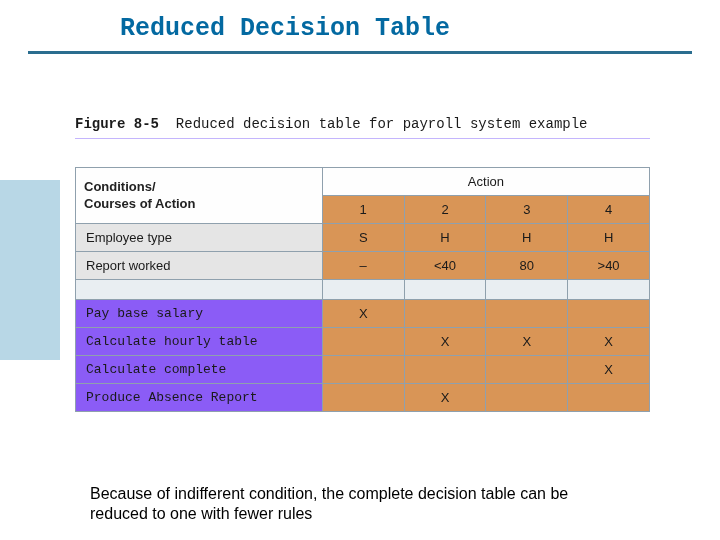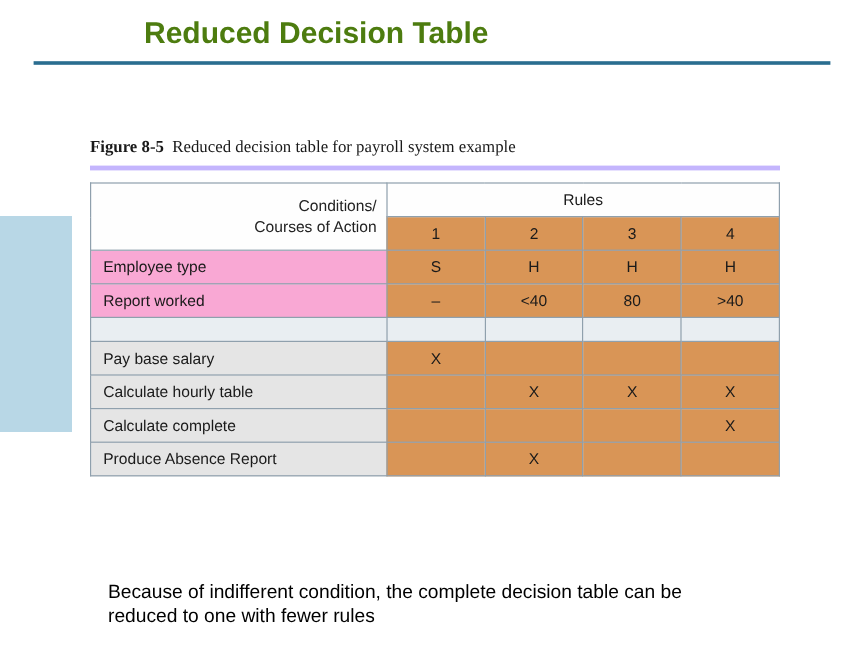--- a/index.html
+++ b/index.html
@@ -11,21 +11,22 @@
     font-family: Arial, Helvetica, sans-serif;
     position: relative;
     overflow: hidden;
   }
   .title-wrap {
     padding: 14px 0 4px 120px;
   }
   .title {
     font-size: 25px;
     font-weight: bold;
-    color: #4d7c0f;
+    color: #0369a1;
+    font-family: Liberation Mono, monospace;
   }
   .hr {
     height: 3px;
     background: #2a6d8f;
     margin: 4px 28px 0 28px;
   }
   .side-block {
     position: absolute;
     left: 0;
     top: 180px;
@@ -33,25 +34,25 @@
     height: 180px;
     background: #b8d7e6;
   }
   .figure {
     position: absolute;
     left: 75px;
     top: 116px;
     width: 575px;
   }
   .fig-caption {
-    font-family: Liberation Serif, serif;
+    font-family: Liberation Mono, monospace;
     font-size: 14px;
     color: #1a1a1a;
-    margin-bottom: 10px;
-    border-bottom: 4px solid #c4b5fd;
+    margin-bottom: 28px;
+    border-bottom: 1px solid #c4b5fd;
     padding-bottom: 6px;
   }
   .fig-caption .fnum {
     font-weight: bold;
   }
   table.dt {
     border-collapse: collapse;
     width: 100%;
     table-layout: fixed;
   }
@@ -59,55 +60,56 @@
     border: 1px solid #8fa0ad;
     font-family: Arial, Helvetica, sans-serif;
     font-size: 13px;
     color: #1a1a1a;
     padding: 5px 8px;
     height: 28px;
   }
   .dt .head-cond {
     width: 43%;
     background: #fefefe;
-    text-align: right;
-    font-weight: normal;
+    text-align: left;
+    font-weight: bold;
     color: #222;
   }
   .dt .head-rules-merge {
     background: #fefefe;
     text-align: center;
     vertical-align: middle;
   }
   .dt .rule-num {
     background: #d99556;
     text-align: center;
   }
   .dt .cond-label {
-    background: #f9a8d4;
+    background: #e5e5e5;
     text-align: left;
     padding-left: 10px;
   }
   .dt .cond-cell {
     background: #d99556;
     text-align: center;
   }
   .dt .spacer td {
     background: #e9eef2;
     height: 20px;
     border-left: 1px solid #8fa0ad;
     border-right: 1px solid #8fa0ad;
     border-top: 1px solid #8fa0ad;
     border-bottom: 1px solid #8fa0ad;
     padding: 0;
   }
   .dt .act-label {
-    background: #e5e5e5;
+    background: #8b5cf6;
     text-align: left;
     padding-left: 10px;
+    font-family: Liberation Mono, monospace;
   }
   .dt .act-cell {
     background: #d99556;
     text-align: center;
   }
   .caption-note {
     position: absolute;
     left: 90px;
     top: 484px;
     width: 540px;
@@ -136,21 +138,21 @@
       <col style="width:43%">
       <col style="width:14.25%">
         <col style="width:14.25%">
         <col style="width:14.25%">
         <col style="width:14.25%">
     </colgroup>
     <tbody>
         <tr>
       <td class="head-cond" rowspan="2" style="white-space:pre-line;line-height:1.3;">Conditions/
 Courses of Action</td>
-      <td class="head-rules-merge" colspan="4">Rules</td>
+      <td class="head-rules-merge" colspan="4">Action</td>
     </tr>
     <tr>
       <td class="rule-num">1</td>
       <td class="rule-num">2</td>
       <td class="rule-num">3</td>
       <td class="rule-num">4</td>
     </tr>
     <tr>
       <td class="cond-label">Employee type</td>
       <td class="cond-cell">S</td>

